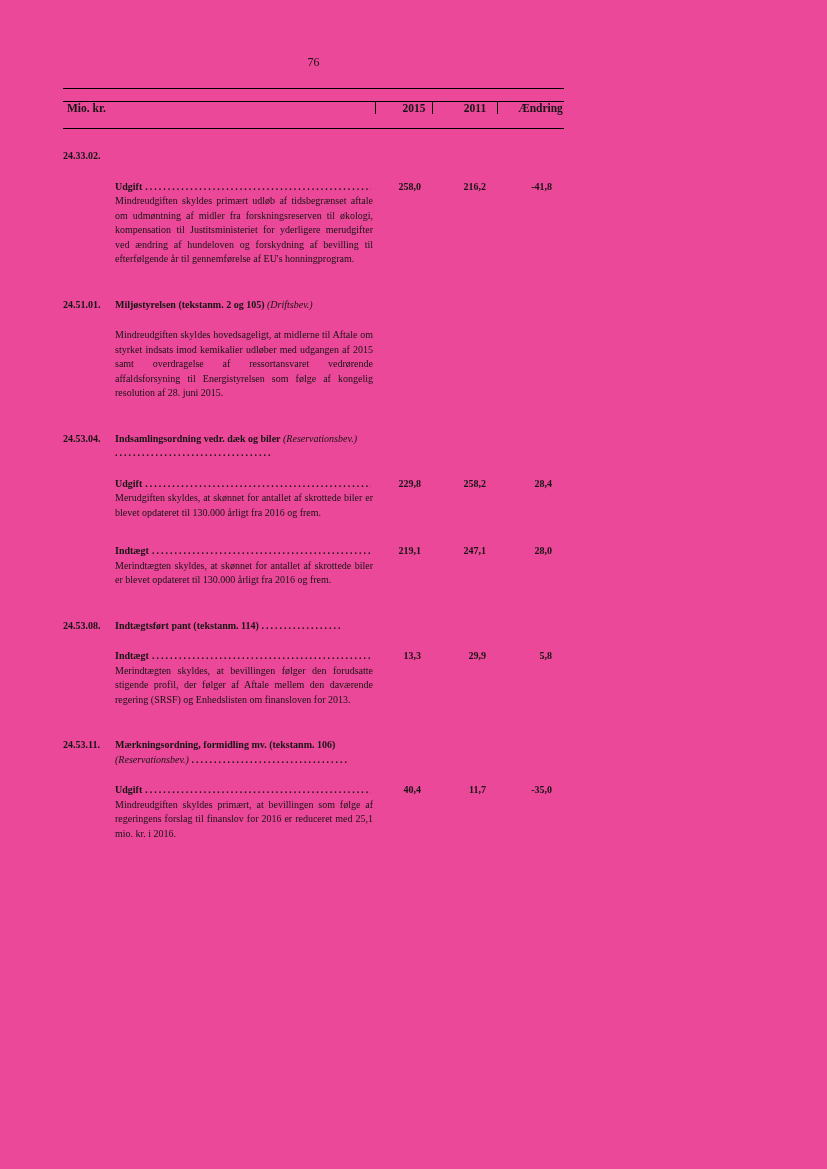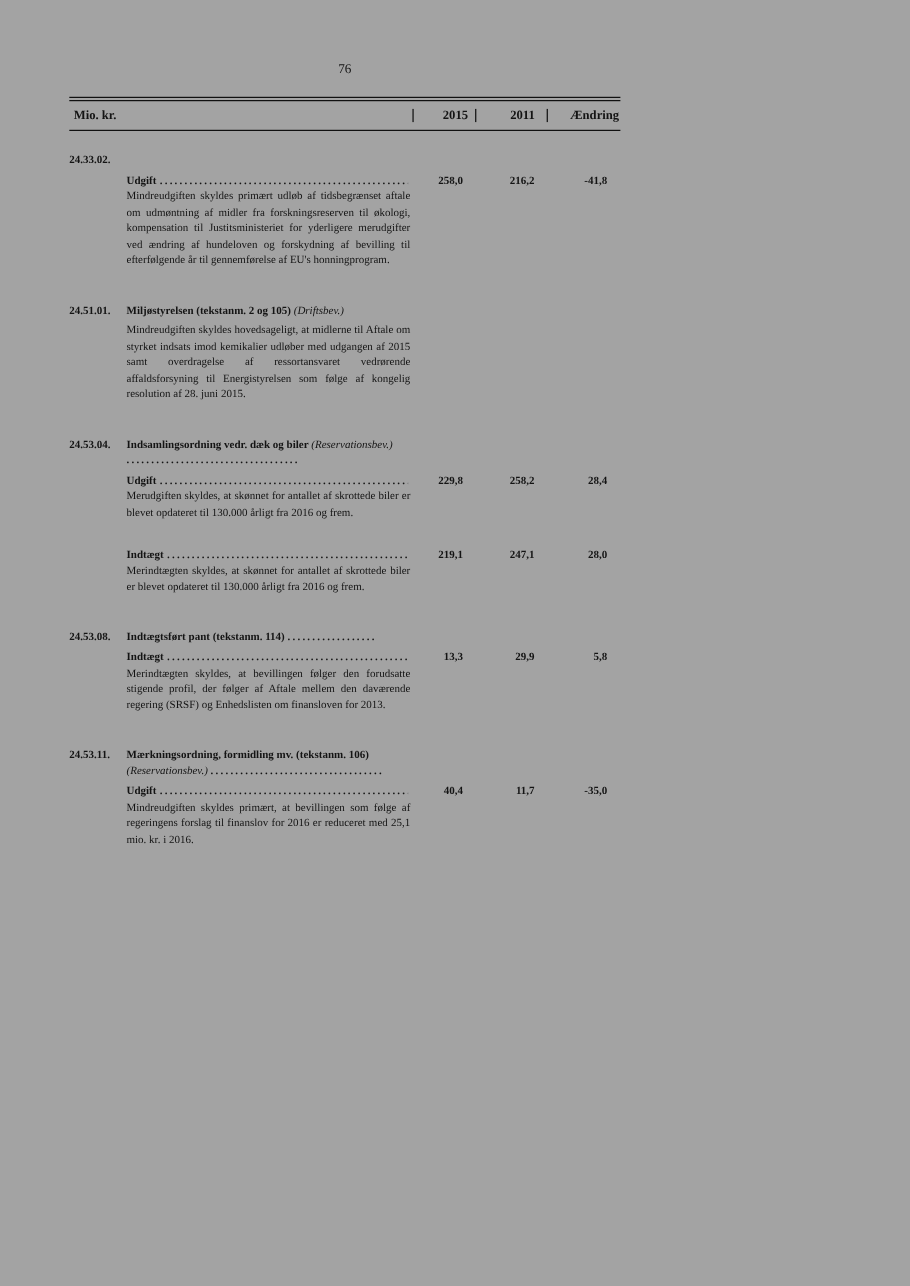--- a/index.html
+++ b/index.html
@@ -2,46 +2,46 @@
 <html><head>
 <meta charset="utf-8">
 <style>
   html,body { margin:0; padding:0; background:#ffffff; }
   body {
     width:827px; height:1169px; overflow:hidden;
     font-family:"Liberation Serif", serif;
     color:#141414;
     -webkit-font-smoothing:antialiased;
   }
-  .page { position:relative; width:827px; height:1169px; background:#a3a3a3; }
+  .page { position:relative; width:827px; height:1169px; background:#ec4899; }
   .content { position:absolute; left:63px; top:55px; width:501px; }
 
   .pageno { text-align:center; font-size:12px; line-height:15px; margin:0 0 18px 0; }
 
   
   .thead { border-top:1px solid #000; }
   .thead-inner {
-    margin-top:2px;
+    margin-top:12px;
     border-top:1px solid #000; border-bottom:1px solid #000;
-    display:flex; align-items:center; height:26px;
+    display:flex; align-items:flex-start; height:26px;
   }
   .thead-inner > div { box-sizing:border-box; display:flex; align-items:center; }
   .unit  { width:312px; padding-left:4px; font-weight:bold; font-size:11.5px; }
   .ycol  { border-left:1px solid #000; justify-content:center; font-weight:bold; font-size:11.5px;padding-left:20px; }
   .y1 { width:57px; } .y2 { width:65px; } .y3 { width:66px; }
 
   #sections { margin-top:20px; font-size:10px; line-height:14.5px; }
   section.entry { margin-bottom:31px; }
 
   .entry-head { display:flex; align-items:flex-start; }
   .code { width:52px; flex:0 0 52px; font-weight:bold; }
   .head-text { width:260px; flex:0 0 260px; font-weight:bold; }
   .head-text i { font-weight:normal; font-style:italic; }
 
-  .row-block { margin-top:4px; }
+  .row-block { margin-top:16px; }
   .row-block + .row-block { margin-top:24px; }
 
   .row-line { display:flex; align-items:baseline; }
   .text-col {
     box-sizing:border-box; width:312px; flex:0 0 312px;
     padding-left:52px; display:flex; align-items:baseline;
   }
   .lab { font-weight:bold; white-space:nowrap; }
   .leader-flex {
     flex:1 1 auto; overflow:hidden; white-space:nowrap;

